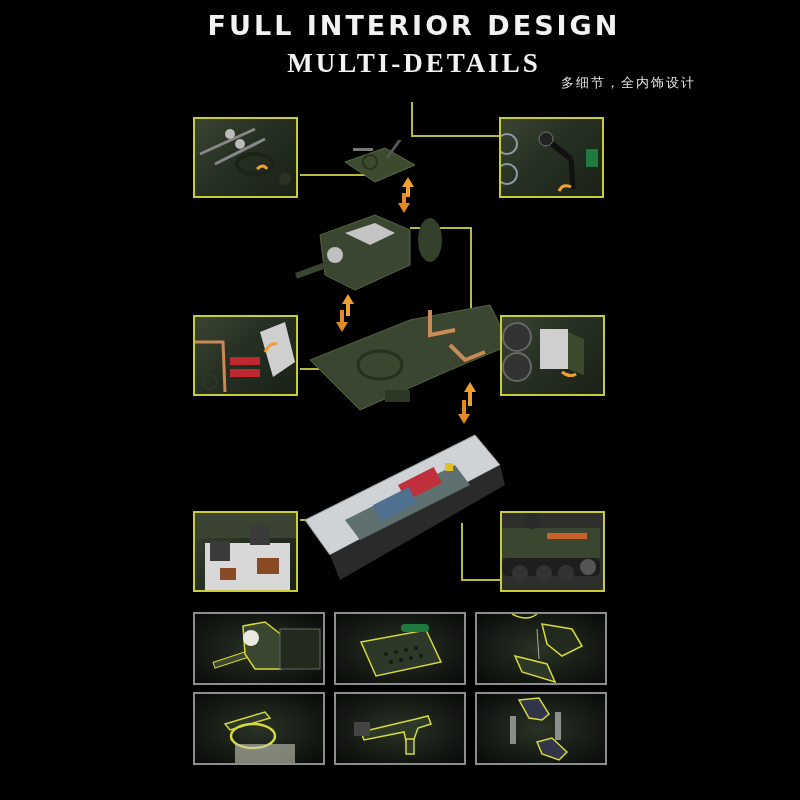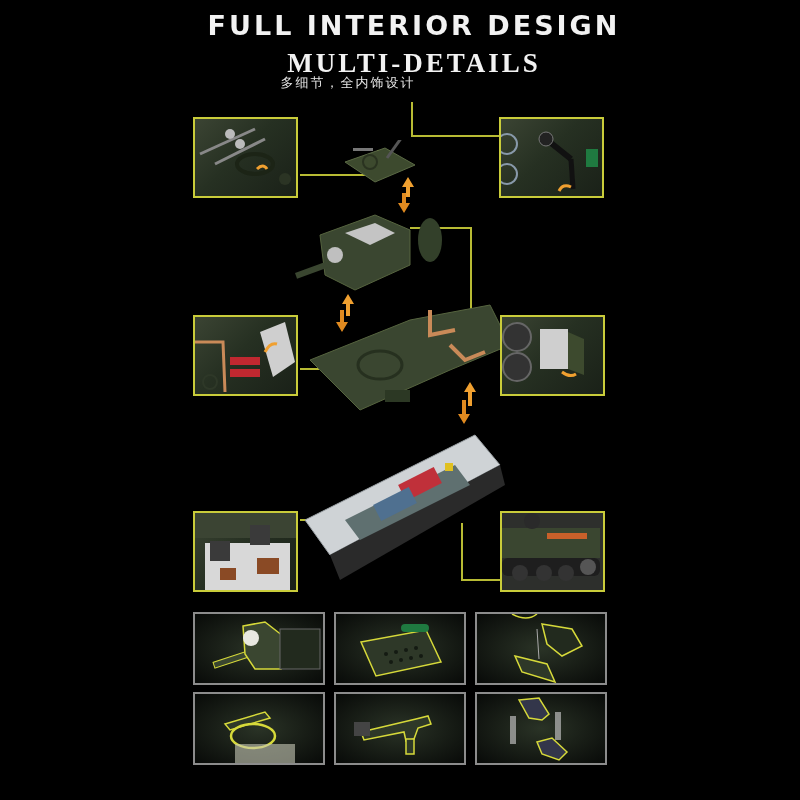--- a/index.html
+++ b/index.html
@@ -1,20 +1,20 @@
 <!DOCTYPE html>
 <html><head>
 <meta charset="utf-8">
 <style>
   html, body { margin:0; padding:0; background:#000; }
   body { width:800px; height:800px; position:relative; overflow:hidden; font-family:"DejaVu Sans", sans-serif; }
   .title { position:absolute; left:0; width:800px; text-align:center; color:#f2f2f2; font-weight:bold; letter-spacing:3px; font-size:27px; line-height:31px;padding-left:14px; }
   .t1 { top:10px; }
   .t2 { top:48px;font-family:Liberation Serif, serif; }
-  .subtitle { position:absolute; top:74px; left:0; width:696px; text-align:center; color:#e6e6e6; font-size:13px; letter-spacing:2px; }
+  .subtitle { position:absolute; top:74px; left:0; width:696px; text-align:right; color:#e6e6e6; font-size:13px; letter-spacing:2px; }
   .inset { position:absolute; width:105px; height:81px; border:2px solid #c9cc3a; box-sizing:border-box; overflow:hidden; background:linear-gradient(135deg,#3b4433 0%,#263022 45%,#1a2118 100%); }
   .line { position:absolute; background:#b8bb34; }
   .h { height:1.5px; }
   .v { width:1.5px; }
   .part { position:absolute; }
   .grid-panel { position:absolute; width:132px; height:73px; border:2px solid #8c8c8c; box-sizing:border-box; overflow:hidden; background:radial-gradient(ellipse at 50% 50%, #2a3326 0%, #121611 70%, #080a08 100%); }
 </style>
 </head>
 <body>
 

